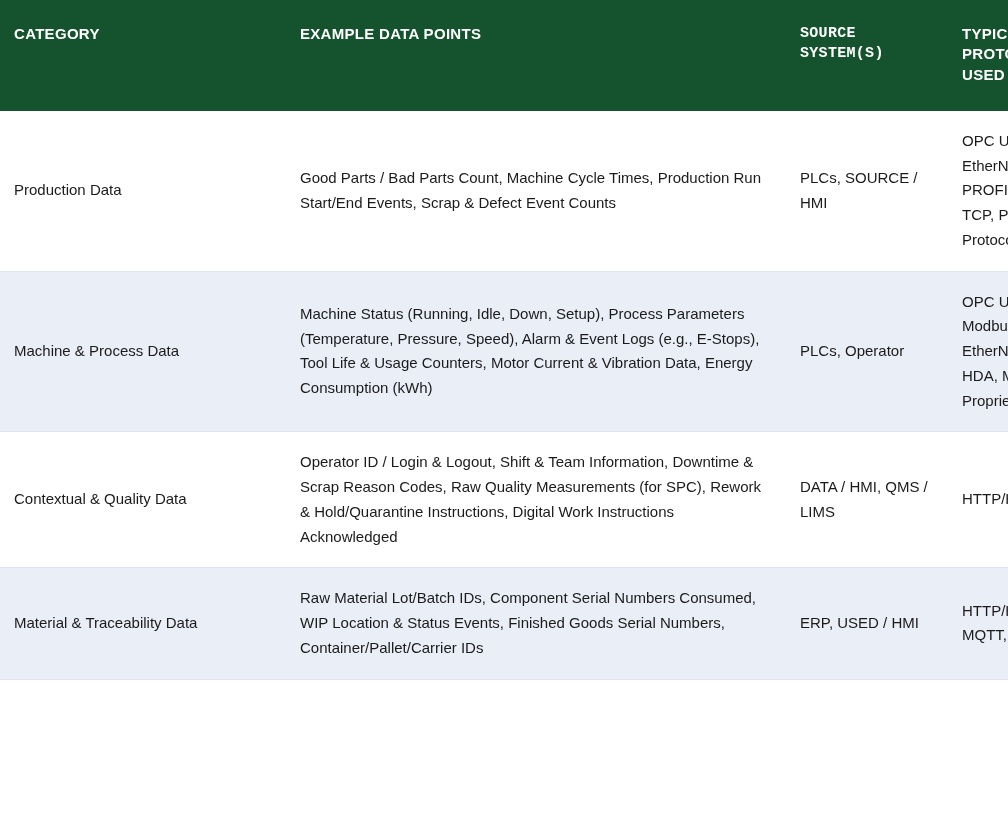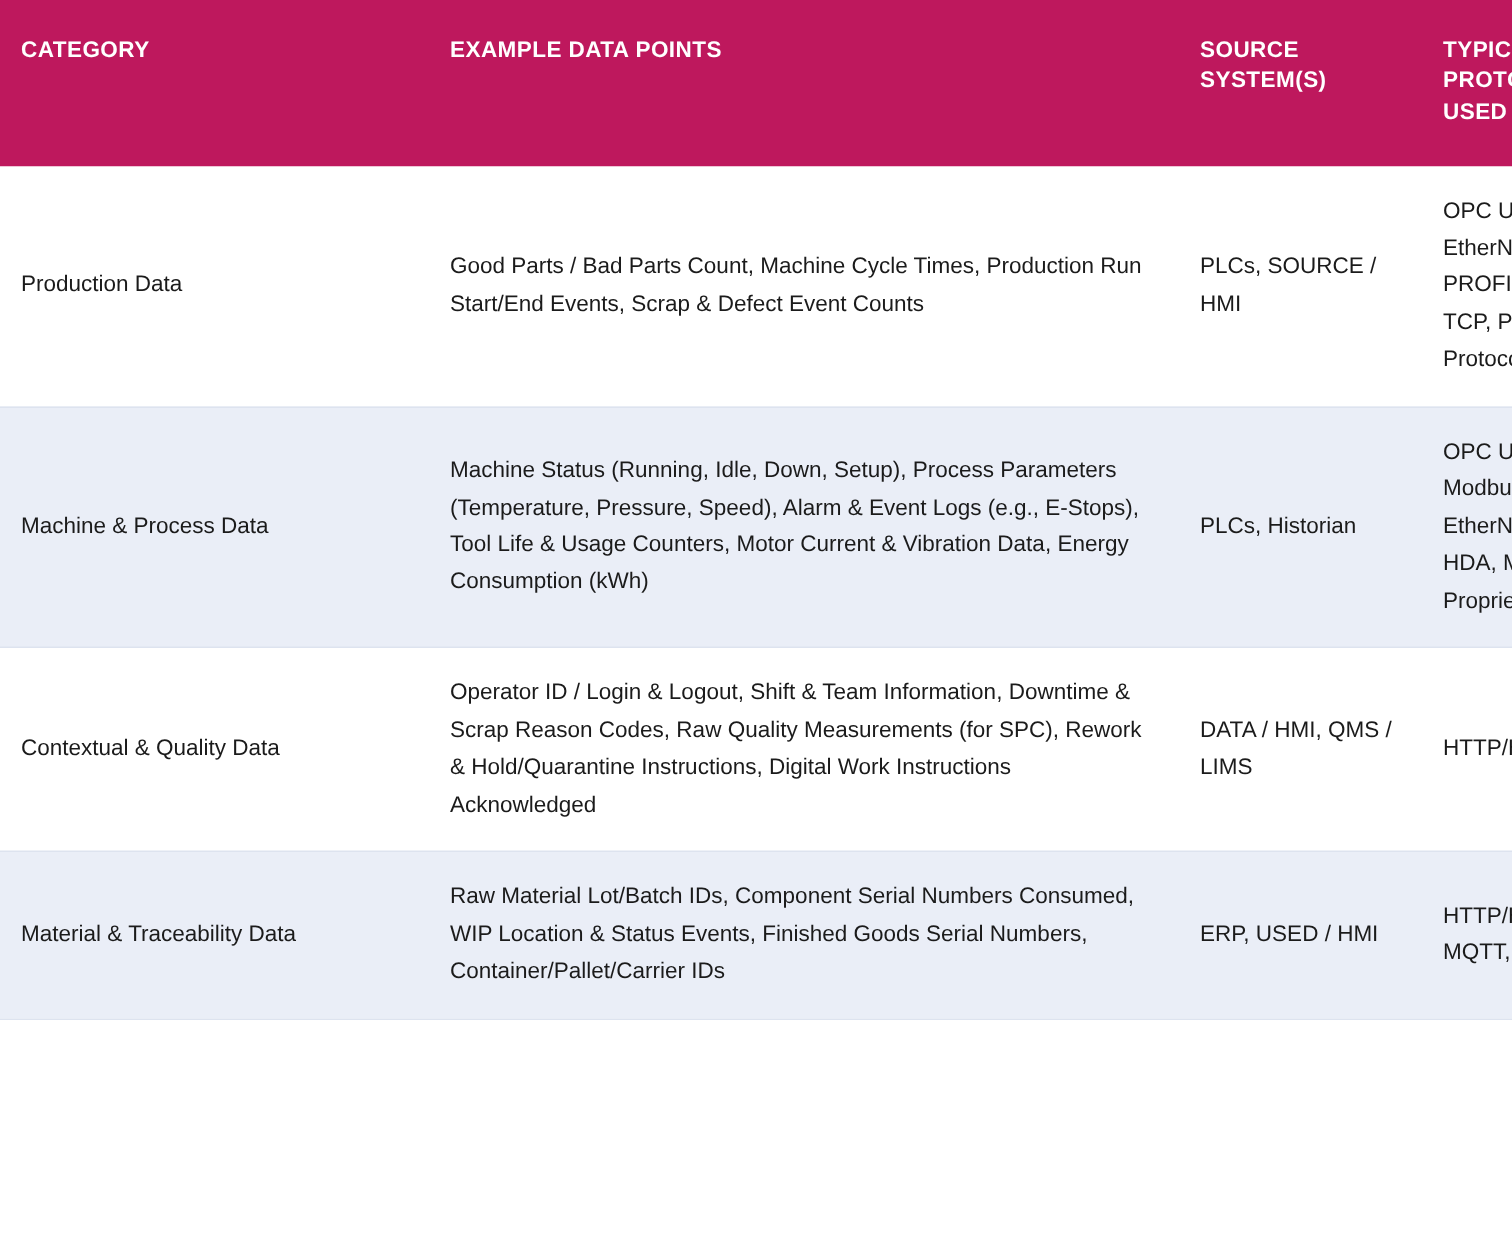--- a/index.html
+++ b/index.html
@@ -17,34 +17,34 @@
   .table-wrap {
     width: 1008px;
     box-sizing: border-box;
   }
   table.data-table {
     width: 1008px;
     border-collapse: collapse;
     table-layout: fixed;
   }
   table.data-table thead th {
-    background: #be185d;
+    background: #14532d;
     color: #ffffff;
     text-align: left;
     vertical-align: top;
     font-size: 15px;
     font-weight: bold;
     letter-spacing: 0.3px;
     padding: 24px 14px 26px 14px;
     line-height: 1.35;
     text-transform: uppercase;
   }
   table.data-table thead th.col-category { width: 258px; padding-left: 14px; }
   table.data-table thead th.col-examples { width: 472px; }
-  table.data-table thead th.col-source   { width: 134px; }
+  table.data-table thead th.col-source   { width: 134px; font-family: Liberation Mono, monospace; }
   table.data-table thead th.col-protocol { width: 144px; }
 
   table.data-table tbody td {
     vertical-align: middle;
     font-size: 15px;
     line-height: 1.65;
     padding: 18px 14px;
     border-bottom: 1px solid #dde3ef;
     color: #1b1b1b;
   }
@@ -79,21 +79,21 @@
     <tbody>
       <tr class="row-plain">
         <td class="cell-category">Production Data</td>
         <td class="cell-examples">Good Parts / Bad Parts Count, Machine Cycle Times, Production Run Start/End Events, Scrap &amp; Defect Event Counts</td>
         <td class="cell-source">PLCs, SOURCE / HMI</td>
         <td class="cell-protocol">OPC UA/DA, EtherNet/IP, PROFINET, Modbus TCP, Proprietary Protocols</td>
       </tr>
       <tr class="row-alt">
         <td class="cell-category">Machine &amp; Process Data</td>
         <td class="cell-examples">Machine Status (Running, Idle, Down, Setup), Process Parameters (Temperature, Pressure, Speed), Alarm &amp; Event Logs (e.g., E-Stops), Tool Life &amp; Usage Counters, Motor Current &amp; Vibration Data, Energy Consumption (kWh)</td>
-        <td class="cell-source">PLCs, Historian</td>
+        <td class="cell-source">PLCs, Operator</td>
         <td class="cell-protocol">OPC UA/DA, Modbus TCP, EtherNet/IP, OPC HDA, MQTT, Proprietary Protocols</td>
       </tr>
       <tr class="row-plain">
         <td class="cell-category">Contextual &amp; Quality Data</td>
         <td class="cell-examples">Operator ID / Login &amp; Logout, Shift &amp; Team Information, Downtime &amp; Scrap Reason Codes, Raw Quality Measurements (for SPC), Rework &amp; Hold/Quarantine Instructions, Digital Work Instructions Acknowledged</td>
         <td class="cell-source">DATA / HMI, QMS / LIMS</td>
         <td class="cell-protocol">HTTP/HTTPS, MQTT</td>
       </tr>
       <tr class="row-alt">
         <td class="cell-category">Material &amp; Traceability Data</td>

